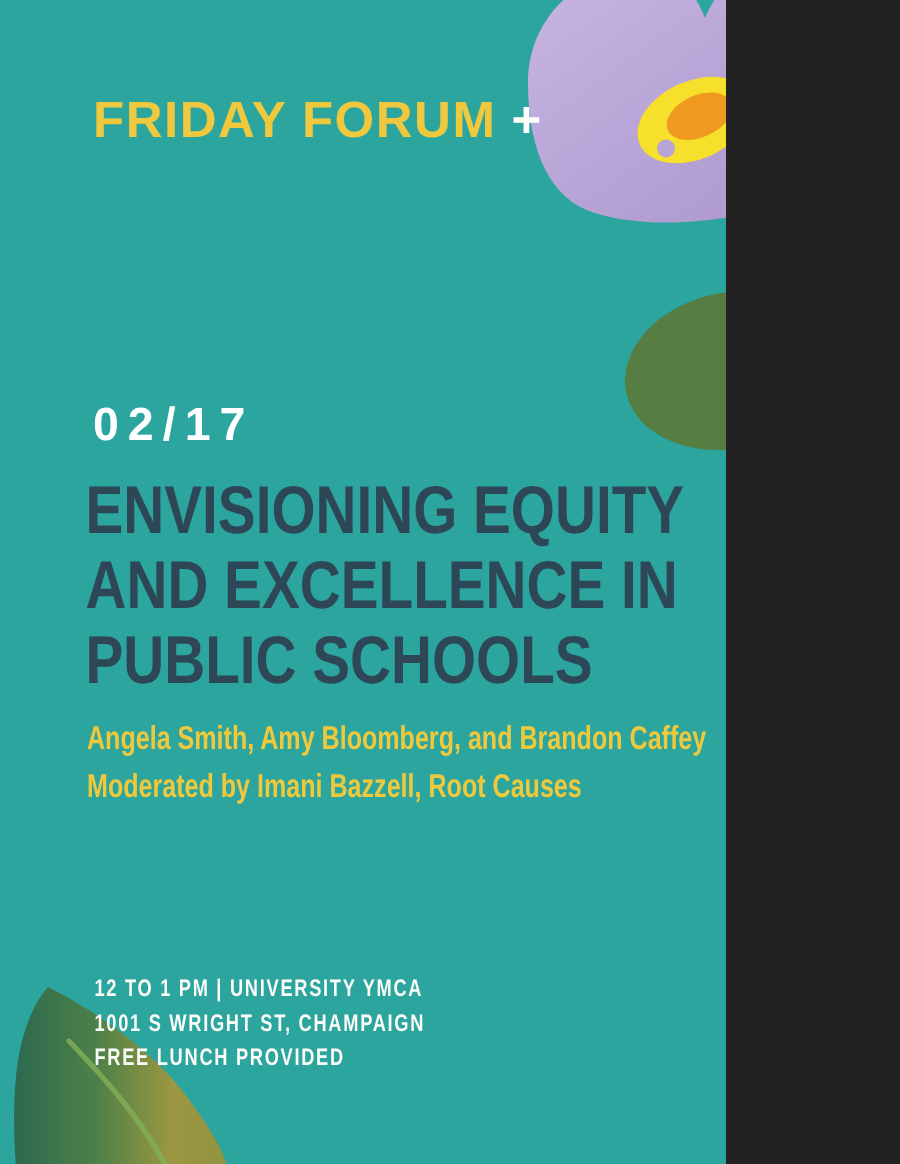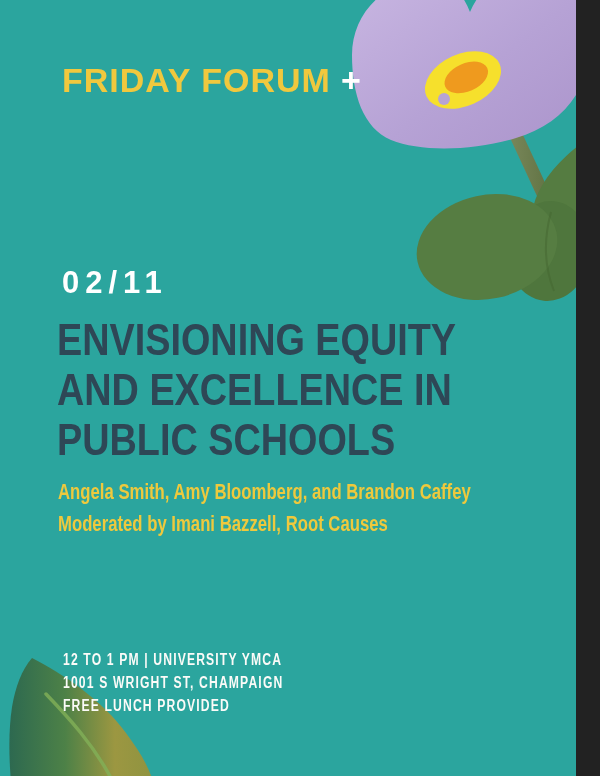--- a/index.html
+++ b/index.html
@@ -1,18 +1,18 @@
 <!DOCTYPE html>
 <html><head>
 <meta charset="utf-8">
 <style>
   html, body { margin: 0; padding: 0; background: #222; }
   .poster {
     position: relative;
-    width: 576px;
+    width: 484px;
     height: 776px;
     background: #2ba59e;
     overflow: hidden;
     font-family: "Liberation Sans", "DejaVu Sans", sans-serif;
   }
   .art {
     position: absolute;
     left: 0; top: 0;
     width: 600px; height: 776px;
     z-index: 1;
@@ -128,21 +128,21 @@
       <path d="M46 694 C68 717 94 745 112 780" stroke="#82b057" stroke-width="3.5" fill="none" opacity="0.8" stroke-linecap="round"></path>
     </g>
   </svg>
 
   <div class="txt series">
     <div>
       <span>FRIDAY FORUM</span><span class="plus">+</span>
     </div>
   </div>
 
-  <div class="txt date">02/11</div>
+  <div class="txt date">02/17</div>
 
   <div class="txt title">
     <div>ENVISIONING EQUITY</div>
     <div>AND EXCELLENCE IN</div>
     <div>PUBLIC SCHOOLS</div>
   </div>
 
   <div class="txt speakers">
     <div>Angela Smith, Amy Bloomberg, and Brandon Caffey</div>
     <div>Moderated by Imani Bazzell, Root Causes</div>

